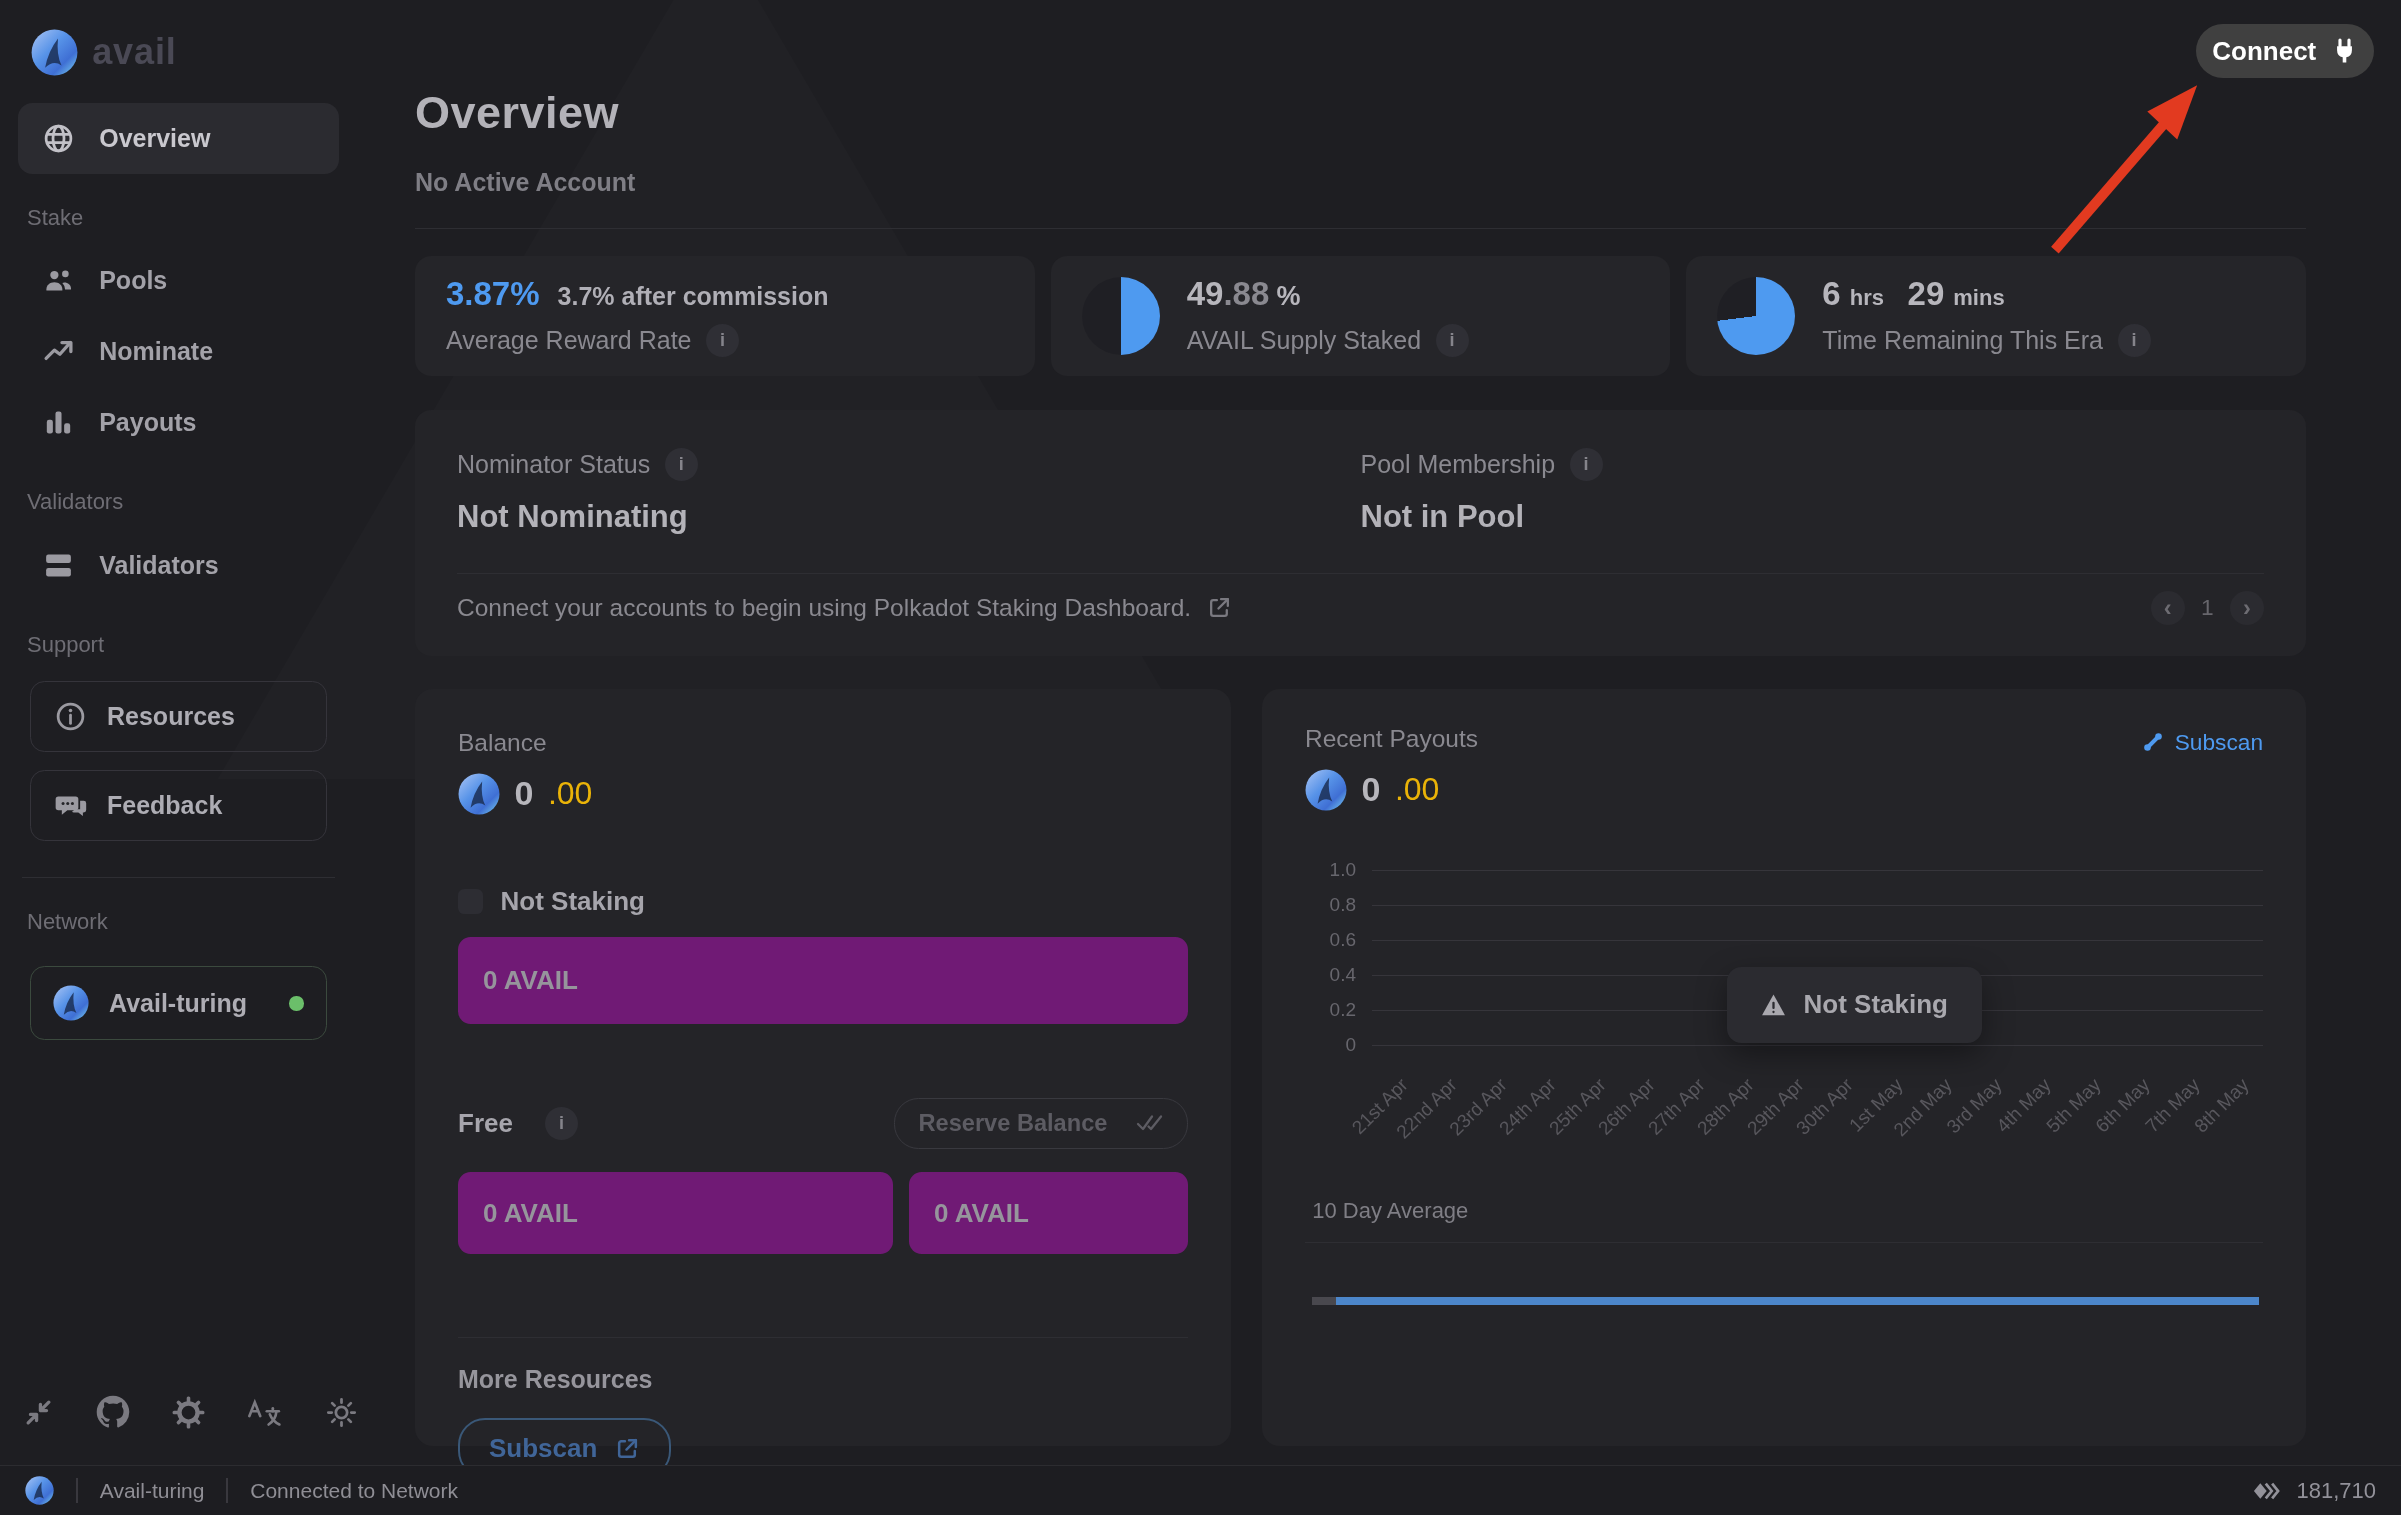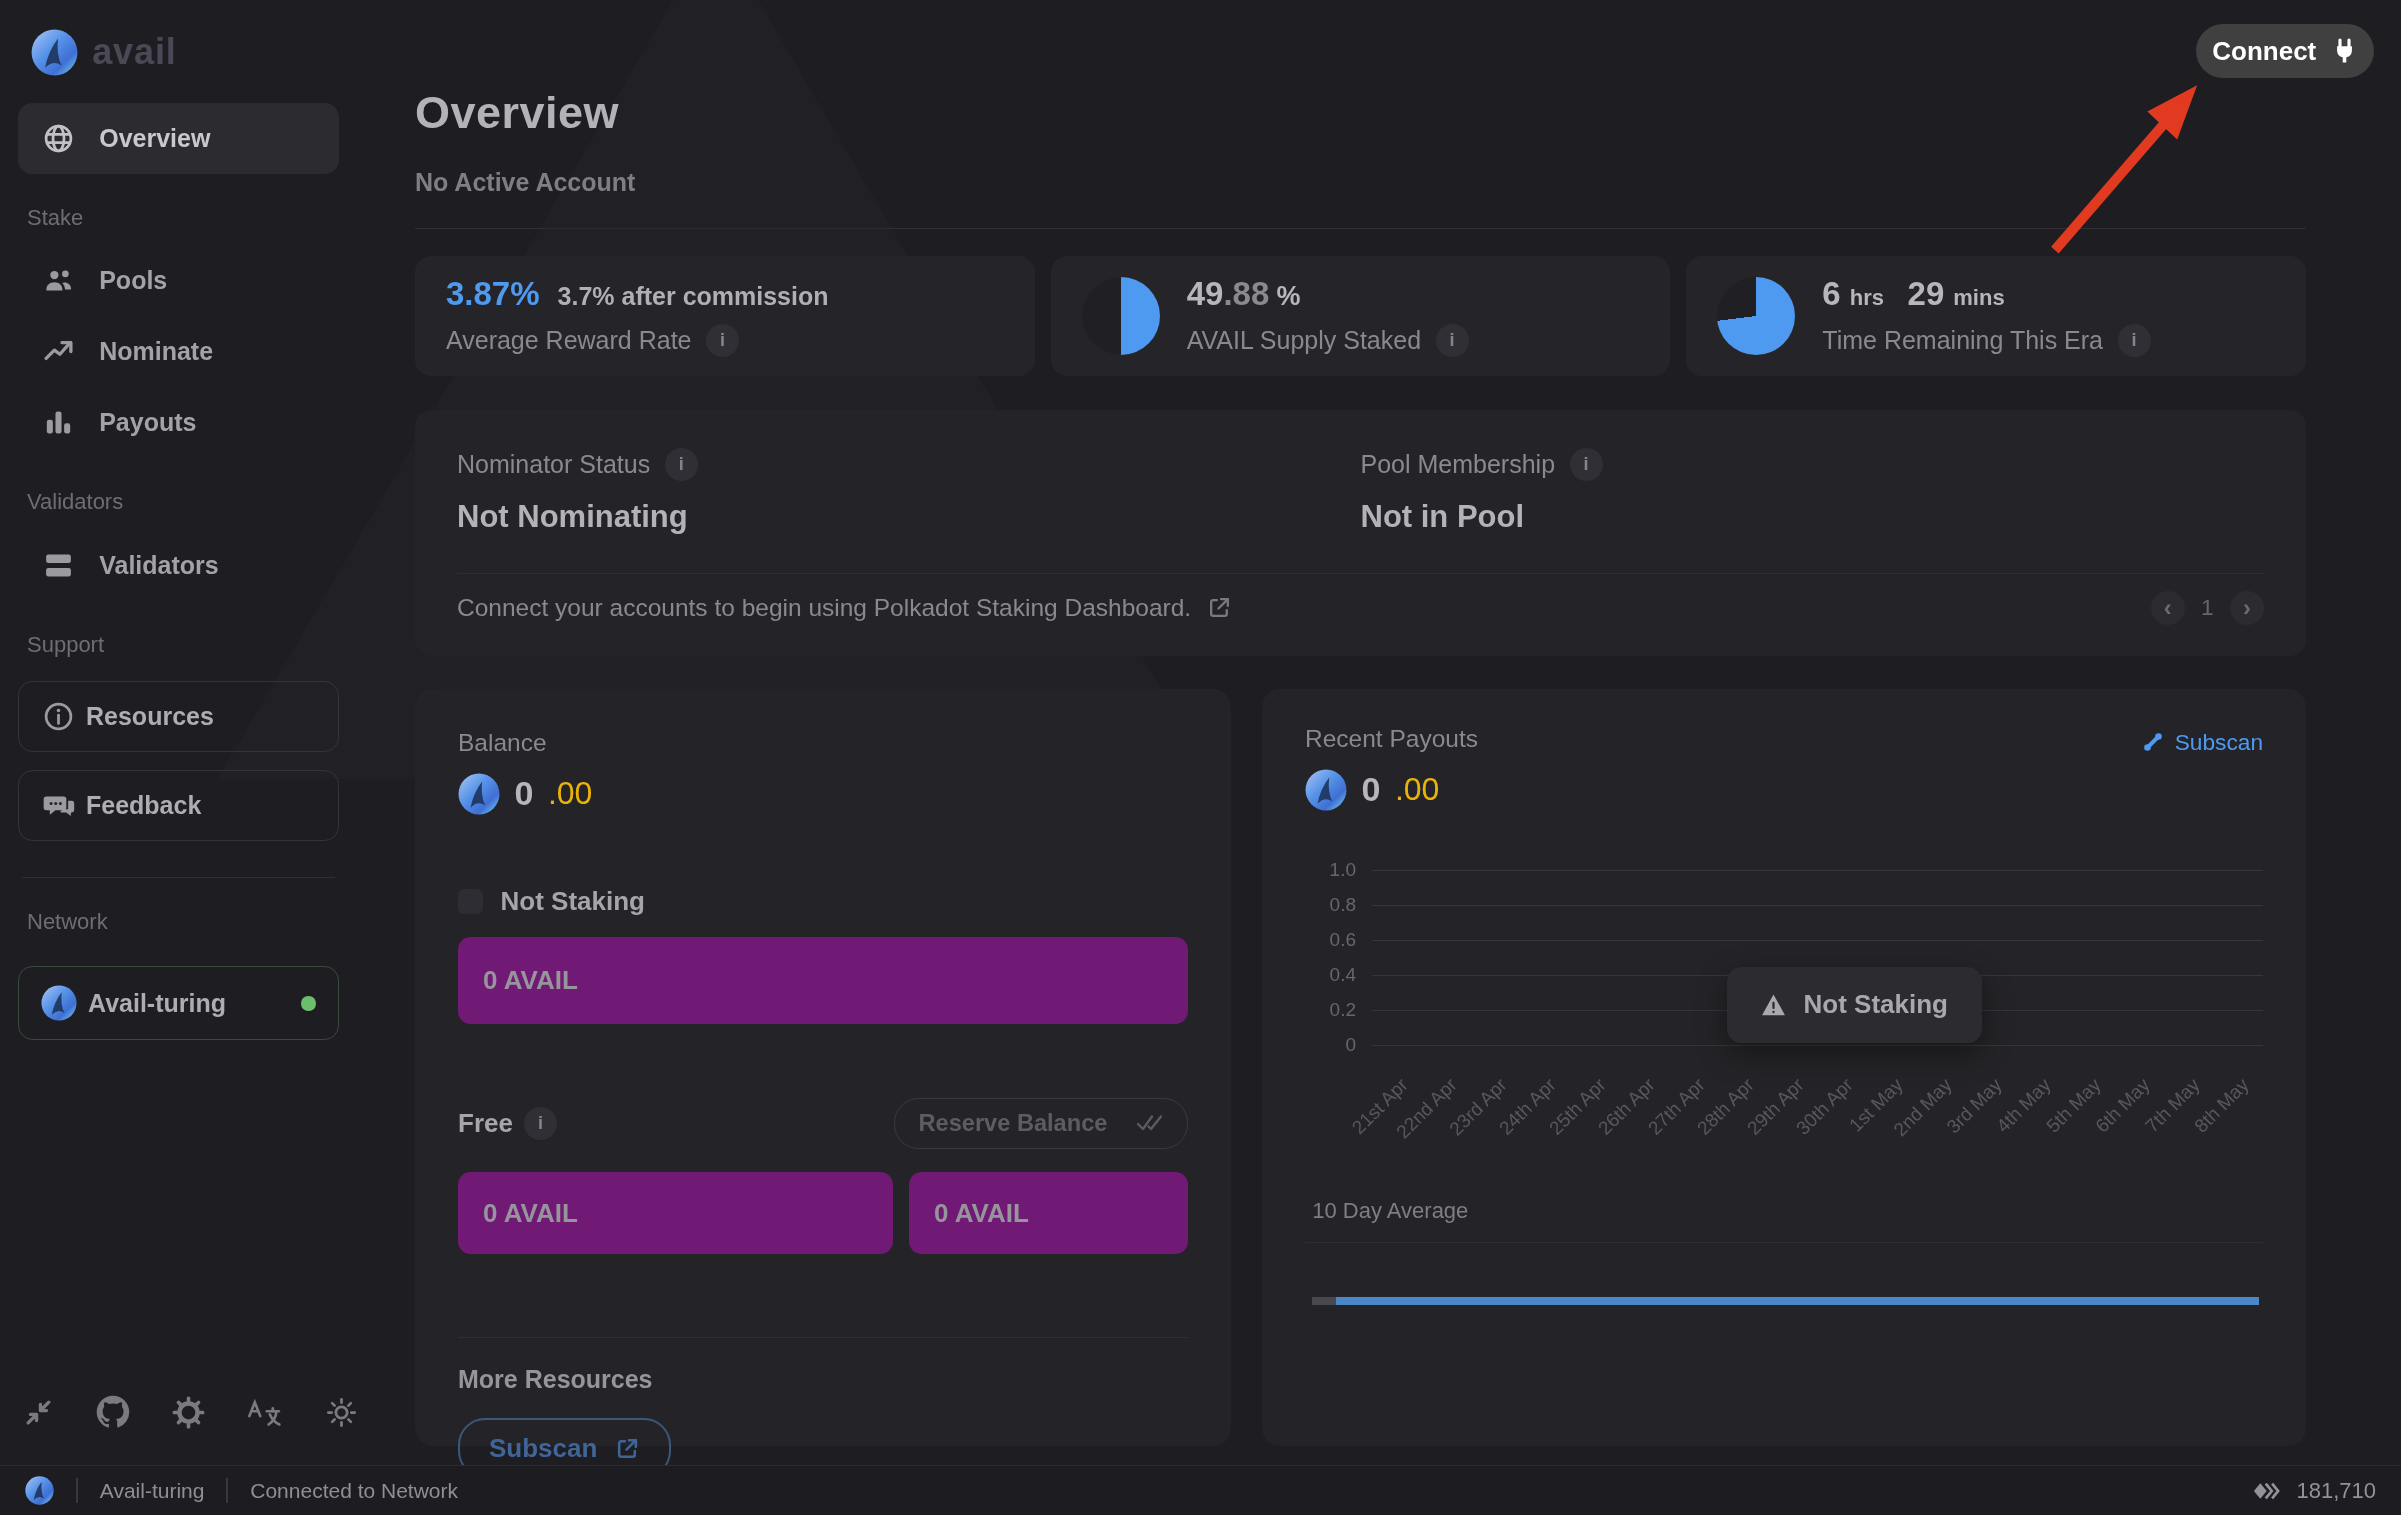--- a/index.html
+++ b/index.html
@@ -16,22 +16,22 @@
   .sidebar{width:355px;flex:none;height:1465px;box-sizing:border-box;
     display:flex;flex-direction:column;padding:23.6px 16.3px 0 18px;position:relative;z-index:2}
   .logo-row{display:flex;align-items:center;gap:14.5px;padding:5.4px 12.7px 27px;cursor:pointer}
   .logo-text{font-size:36px;font-weight:800;color:#4a4955;letter-spacing:0.9px}
   .nav-item{display:flex;align-items:center;gap:23.6px;padding:19px 23.6px;border-radius:14.5px;
     font-size:25px;font-weight:700;color:#a3a2a9;cursor:pointer}
   .nav-item.active{background:#2b2b30;color:#c9c8ce}
   .nav-icon{width:34px;display:flex;justify-content:center;color:#9b9aa1}
   .nav-item.active .nav-icon{color:#c2c1c7}
   .nav-heading{font-size:22px;color:#6e6d74;padding:31px 9px 14.5px}
-  .nav-box{border:1.8px solid #35343b;border-radius:14.5px;margin:9px 0;display:flex;align-items:center;
-    gap:11px;padding:18px 22px;font-size:25px;font-weight:700;color:#aeadb4;cursor:pointer}
+  .nav-box{border:1.8px solid #35343b;border-radius:14.5px;margin:9px 12px;display:flex;align-items:center;
+    gap:20px;padding:18px 22px;font-size:25px;font-weight:700;color:#aeadb4;cursor:pointer}
   .nav-box.network{border-color:#3b4a3e;justify-content:flex-start;position:relative;margin-top:16.3px}
   .status-dot{width:14.5px;height:14.5px;border-radius:50%;background:#6bbf6a;margin-left:auto}
   .sidebar-divider{border-top:1.8px solid #2e2e33;margin:27px 3.6px 0}
   .util-row{margin-top:auto;display:flex;align-items:center;gap:42px;padding:0 5.4px 36px;color:#7b7a81}
   .util-icon{cursor:pointer;display:flex}
 
   
   .main{flex:1;position:relative;padding:0 95px 0 60px;box-sizing:border-box;z-index:2}
   .connect-btn{position:absolute;top:24px;right:27px;width:178px;height:54px;border-radius:27px;
     background:#404040;color:#ffffff;font-size:26px;font-weight:800;border:none;cursor:pointer;
@@ -83,21 +83,21 @@
   .card-label{font-size:24.5px;color:#8a8990}
   .amount-row{display:flex;align-items:center;gap:14.5px;margin-top:16.3px}
   .avail-logo{flex:none}
   .amount-int{font-size:34px;font-weight:800;color:#b7b6bc}
   .amount-frac{font-size:32px;font-weight:400;color:#eab308}
   .legend-row{display:flex;align-items:center;gap:18px;margin-top:71px;font-size:26px;font-weight:700;color:#a6a5ac}
   .legend-swatch{width:24.5px;height:24.5px;border-radius:6.3px;background:#2d2d33;cursor:pointer}
   .value-box{margin-top:20px;background:#701a75;border-radius:12.7px;height:87px;display:flex;
     align-items:center;padding:0 25px;font-size:26px;font-weight:700;color:#96959c}
   .free-row{display:flex;align-items:center;justify-content:space-between;margin-top:74px}
-  .free-label{display:flex;align-items:center;gap:11px;font-size:26px;font-weight:700;color:#a6a5ac}
+  .free-label{display:flex;align-items:center;gap:32px;font-size:26px;font-weight:700;color:#a6a5ac}
   .reserve-pill{display:flex;align-items:center;gap:29px;border:1.8px solid #39393f;border-radius:24.5px;
     padding:11px 23.6px;font-size:23.6px;font-weight:700;color:#5d5c63;cursor:pointer}
   .boxes-row{display:flex;gap:16.3px;margin-top:23.6px}
   .box-free{flex:1.68;margin-top:0;height:82px}
   .box-reserve{flex:1;margin-top:0;height:82px}
   .balance-card .divider{margin-top:83px}
   .more-label{margin-top:27px;font-size:25px;font-weight:700;color:#96959c}
   .subscan-btn{margin-top:23.6px;display:inline-flex;align-items:center;gap:18px;
     border:2.3px solid #3a5878;border-radius:27px;padding:12.7px 29px;background:transparent;
     font-size:26px;font-weight:800;color:#406598;cursor:pointer;

